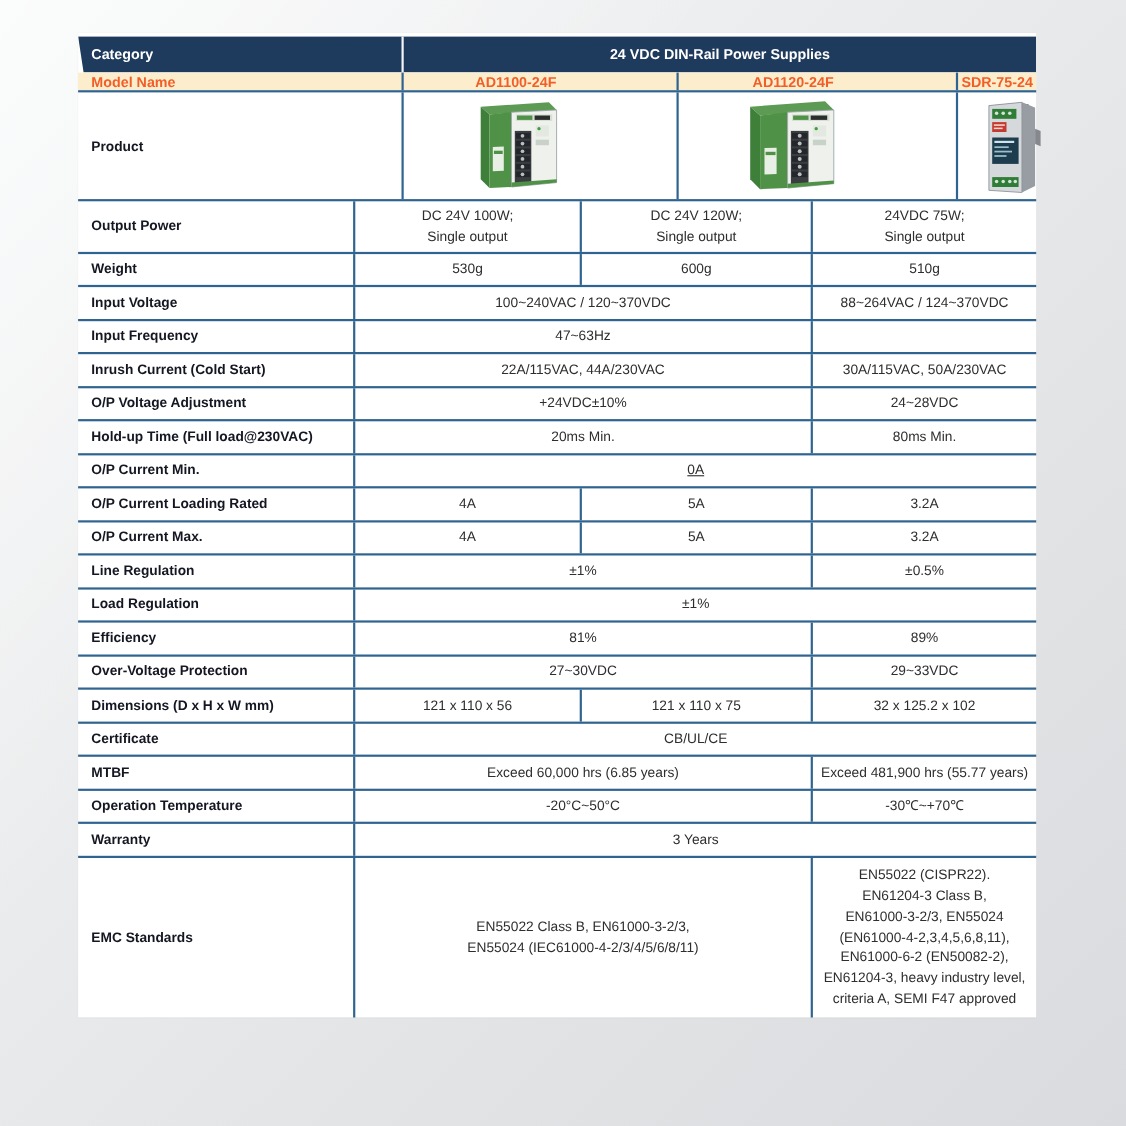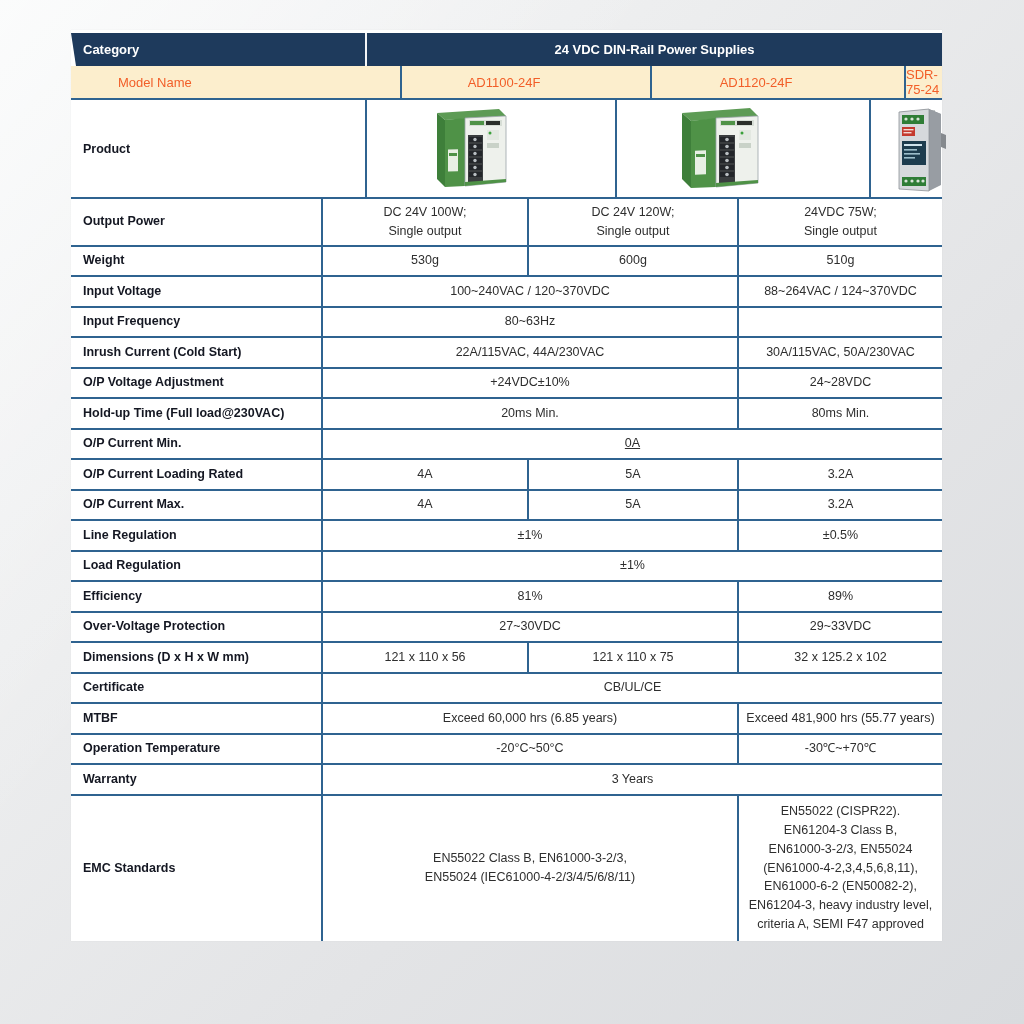--- a/index.html
+++ b/index.html
@@ -51,25 +51,24 @@
     padding-left:12px;
   }
   .header-row .title{
     grid-column:span 3;
     display:flex;align-items:center;justify-content:center;
     border-left:2px solid rgba(255,255,255,0.95);
   }
   
   .model-row{
     background:var(--cream);
-    height:32px;
+    height:16px;
     color:var(--orange);
-    font-weight:normal;
+    font-weight:bold;
     font-size:13px;
-    padding-left:35px;
   }
   .model-row .cell{display:flex;align-items:center;justify-content:center;}
   .model-row .label-cell{justify-content:flex-start;padding-left:12px;}
   .model-row .value-cell{border-left:2px solid var(--border);}
   
   .product-row{
     height:99px;
     border-top:2px solid var(--border);
   }
   .product-row .cell{display:flex;align-items:center;justify-content:center;}
@@ -255,21 +254,21 @@
         <div class="cell value-cell">600g</div>
         <div class="cell value-cell">510g</div>
       </div>
       <div class="spec-row">
         <div class="cell label-cell">Input Voltage</div>
         <div class="cell value-cell" style="grid-column: span 2;">100~240VAC / 120~370VDC</div>
         <div class="cell value-cell">88~264VAC / 124~370VDC</div>
       </div>
       <div class="spec-row">
         <div class="cell label-cell">Input Frequency</div>
-        <div class="cell value-cell" style="grid-column: span 2;">80~63Hz</div>
+        <div class="cell value-cell" style="grid-column: span 2;">47~63Hz</div>
         <div class="cell value-cell"></div>
       </div>
       <div class="spec-row">
         <div class="cell label-cell">Inrush Current (Cold Start)</div>
         <div class="cell value-cell" style="grid-column: span 2;">22A/115VAC, 44A/230VAC</div>
         <div class="cell value-cell">30A/115VAC, 50A/230VAC</div>
       </div>
       <div class="spec-row">
         <div class="cell label-cell">O/P Voltage Adjustment</div>
         <div class="cell value-cell" style="grid-column: span 2;">+24VDC±10%</div>

